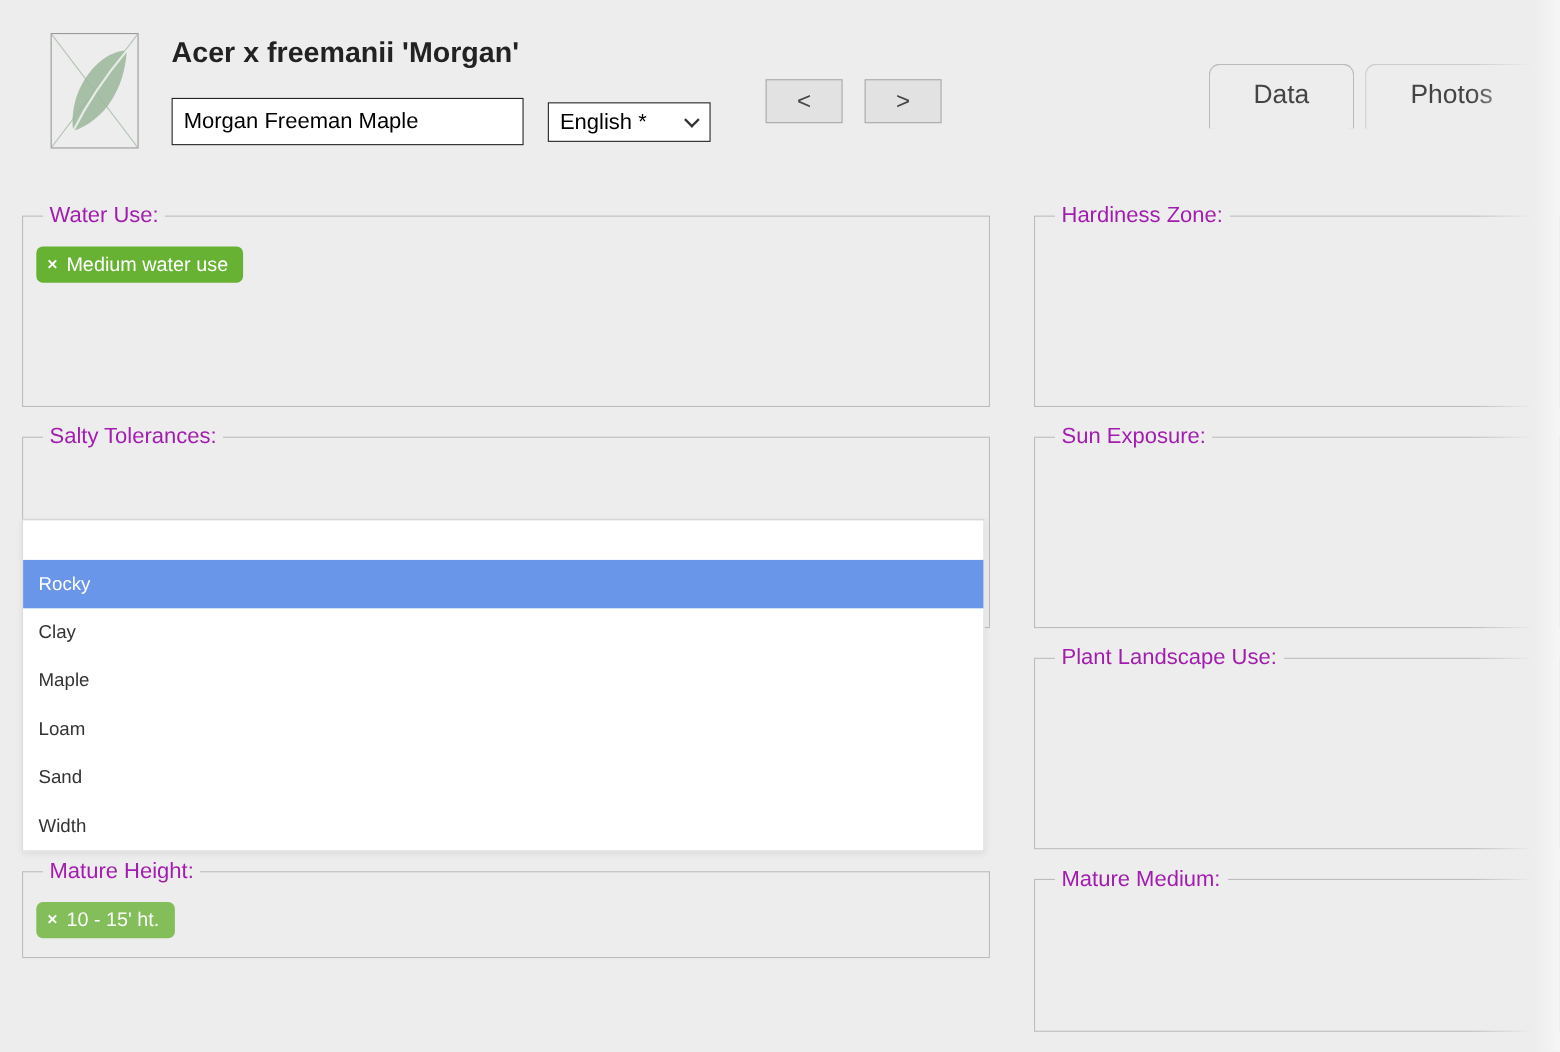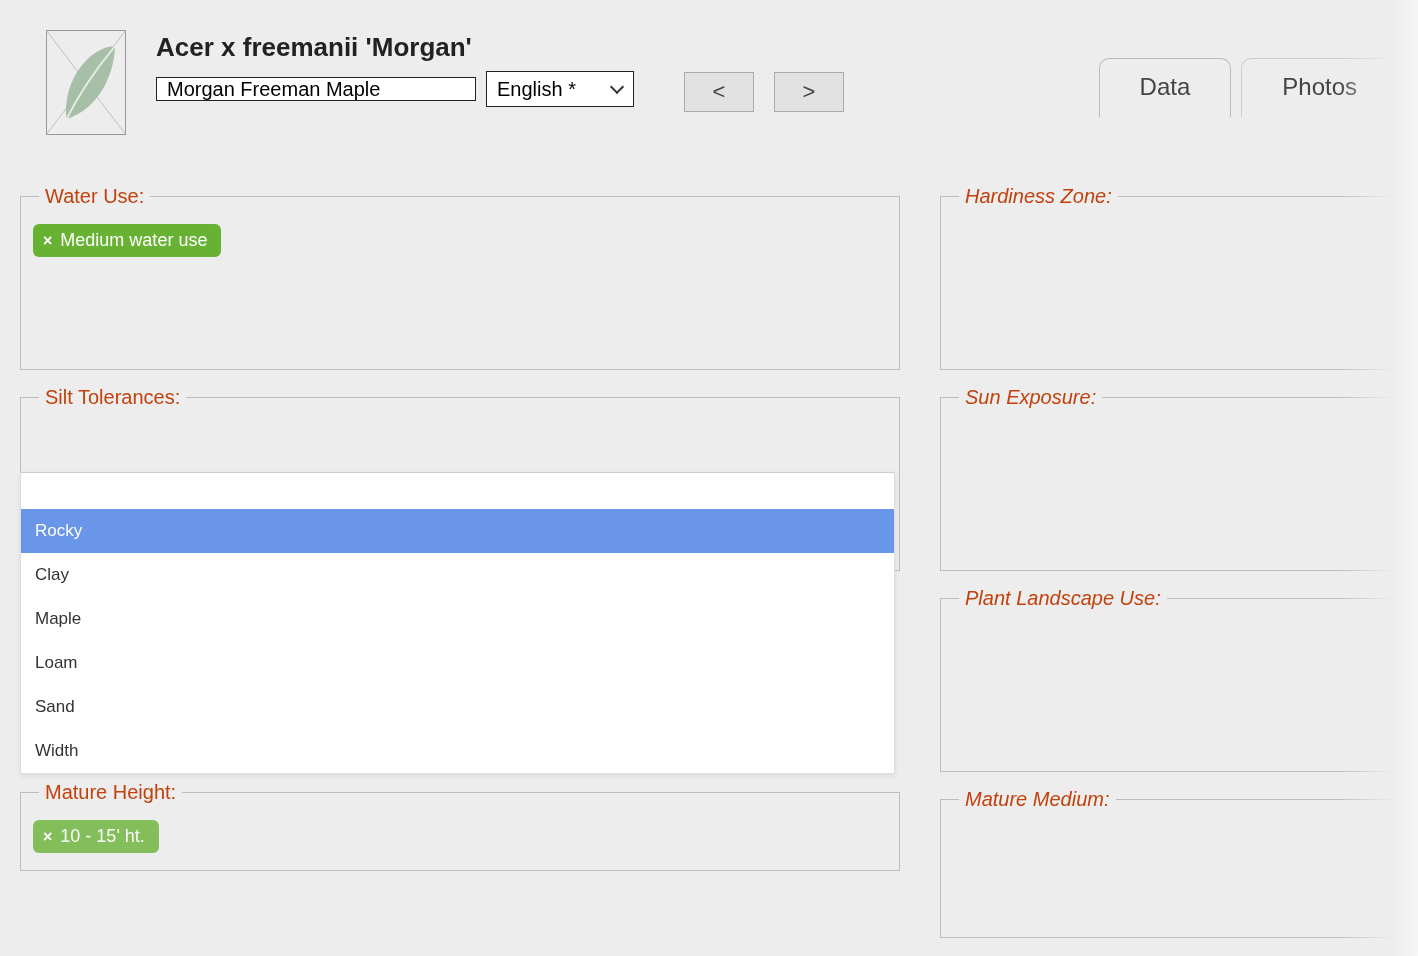--- a/index.html
+++ b/index.html
@@ -24,46 +24,46 @@
     border: 1px solid #999;
     position: relative;
     margin-right: 30px;
   }
   .logo svg { width: 100%; height: 100%; }
   .title-block { padding-top: 2px; }
   .title {
     font-size: 26px;
     font-weight: bold;
     color: #222;
-    margin-bottom: 8px;
+    margin-bottom: 26px;
   }
   .title-row {
     display: flex;
     gap: 10px;
     align-items: center;
   }
   .name-input {
     width: 320px;
-    height: 24px;
+    height: 43px;
     border: 1px solid #222;
     font-size: 20px;
     padding: 0 10px;
     background: #fff;
   }
   .lang-select {
     height: 36px;
     width: 148px;
     border: 1px solid #222;
     font-size: 20px;
     padding: 0 30px 0 10px;
     background: #fff;
     appearance: none;
     position: relative;
   }
-  .select-wrap { position: relative; }
+  .select-wrap { position: relative; margin-left: 12px; }
   .select-wrap::after {
     content: "";
     position: absolute;
     right: 12px;
     top: 50%;
     width: 12px;
     height: 8px;
     transform: translateY(-50%);
     background: none;
     border-left: 2px solid #333;
@@ -110,31 +110,31 @@
     background: #fdfdfd;
     background: #ededed;
     border-color: #bbb;
   }
   .content {
     display: flex;
     gap: 40px;
     padding: 40px 0 0 20px;
   }
   .col-left { width: 880px; }
-  .col-right { flex: 1; min-width: 0; font-style: italic; }
+  .col-right { flex: 1; min-width: 0; }
   fieldset.box {
     border: 1px solid #bdbdbd;
     margin: 0 0 16px 0;
     padding: 16px 12px;
     position: relative;
     background: transparent;
   }
   fieldset.box legend {
     font-size: 20px;
-    color: #c2410c;
+    color: #a21caf;
     padding: 0 6px;
     margin-left: 6px;
   }
   .tag {
     display: inline-flex;
     align-items: center;
     gap: 8px;
     background: #67b233;
     color: #fff;
     border-radius: 6px;
@@ -232,21 +232,21 @@
 
     <fieldset class="box water-box">
       <legend>Water Use:</legend>
       <span class="tag">
         <span class="x">×</span>
         <span>Medium water use</span>
       </span>
     </fieldset>
 
     <fieldset class="box soil-box">
-      <legend>Silt Tolerances:</legend>
+      <legend>Salty Tolerances:</legend>
     </fieldset>
 
     <fieldset class="box mh-box" style="margin-top:210px;">
       <legend>Mature Height:</legend>
       <span class="tag dim">
         <span class="x">×</span>
         <span>10 - 15' ht.</span>
       </span>
     </fieldset>
 

